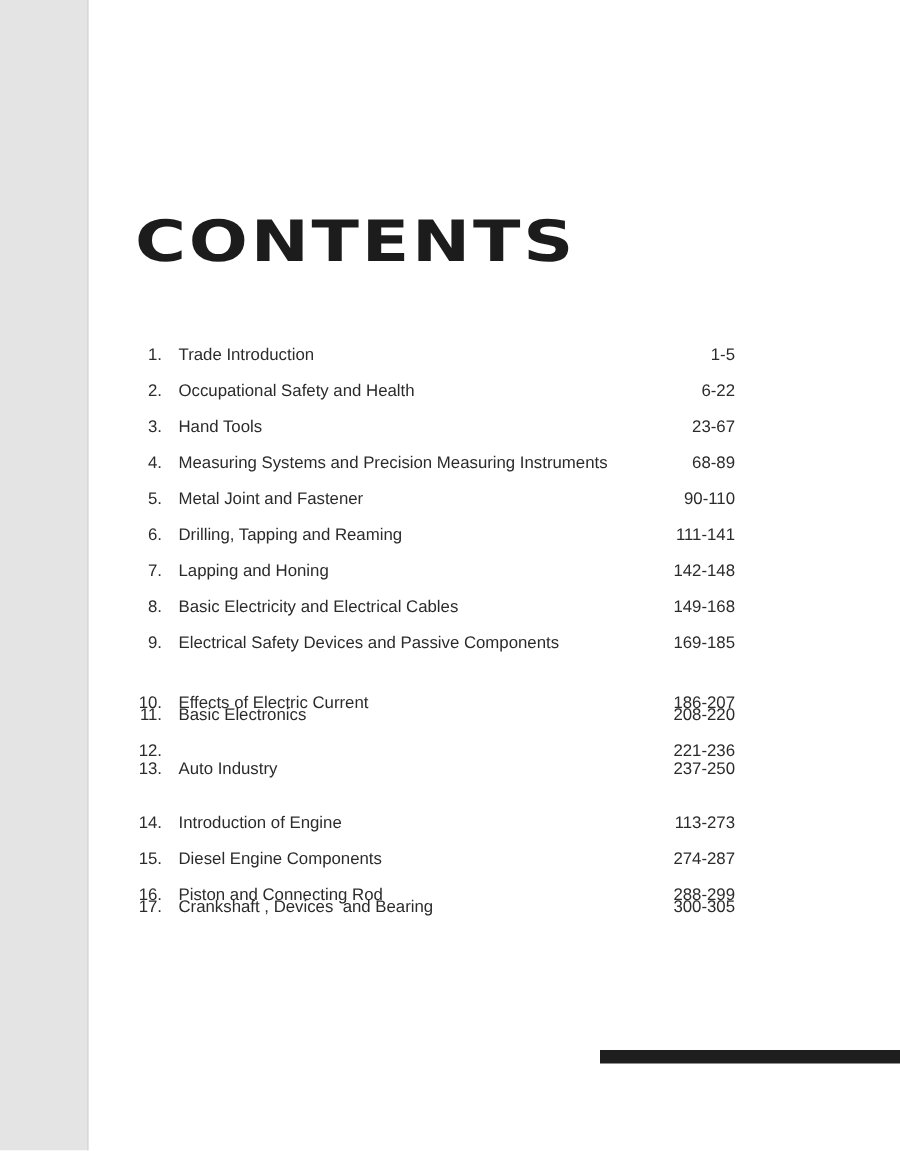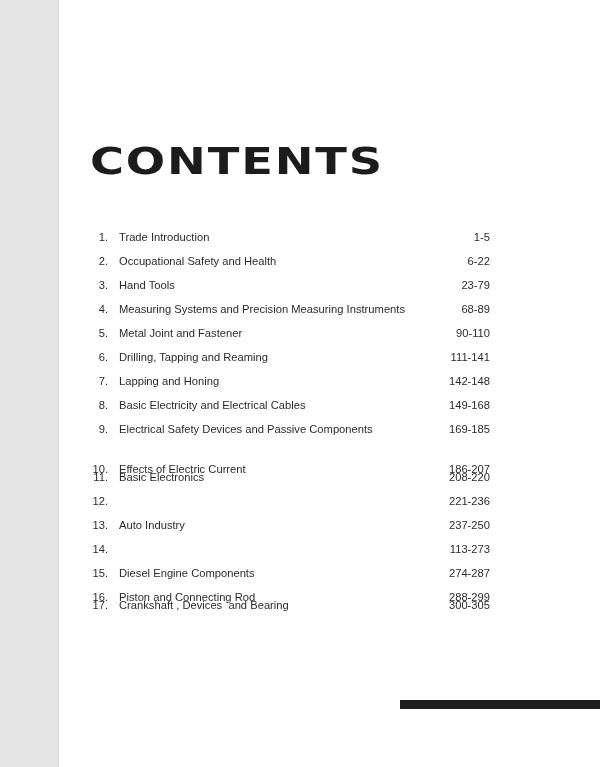--- a/index.html
+++ b/index.html
@@ -56,21 +56,21 @@
     <span class="pages">1-5</span>
   </div>
   <div class="row" style="top:24px">
     <span class="num">2.</span>
     <span class="label">Occupational Safety and Health</span>
     <span class="pages">6-22</span>
   </div>
   <div class="row" style="top:48px">
     <span class="num">3.</span>
     <span class="label">Hand Tools</span>
-    <span class="pages">23-79</span>
+    <span class="pages">23-67</span>
   </div>
   <div class="row" style="top:72px">
     <span class="num">4.</span>
     <span class="label">Measuring Systems and Precision Measuring Instruments</span>
     <span class="pages">68-89</span>
   </div>
   <div class="row" style="top:96px">
     <span class="num">5.</span>
     <span class="label">Metal Joint and Fastener</span>
     <span class="pages">90-110</span>
@@ -102,27 +102,28 @@
   </div>
   <div class="row" style="top:240px">
     <span class="num">11.</span>
     <span class="label">Basic Electronics</span>
     <span class="pages">208-220</span>
   </div>
   <div class="row" style="top:264px">
     <span class="num">12.</span>
     <span class="pages">221-236</span>
   </div>
-  <div class="row" style="top:288px">
+  <div class="row" style="top:276px">
     <span class="num">13.</span>
     <span class="label">Auto Industry</span>
     <span class="pages">237-250</span>
   </div>
   <div class="row" style="top:312px">
     <span class="num">14.</span>
+    <span class="label">Introduction of Engine</span>
     <span class="pages">113-273</span>
   </div>
   <div class="row" style="top:336px">
     <span class="num">15.</span>
     <span class="label">Diesel Engine Components</span>
     <span class="pages">274-287</span>
   </div>
   <div class="row" style="top:360px">
     <span class="num">16.</span>
     <span class="label">Piston and Connecting Rod</span>

